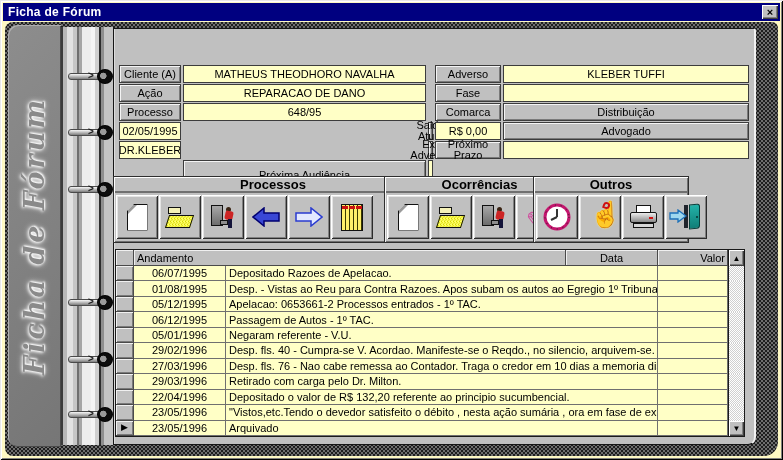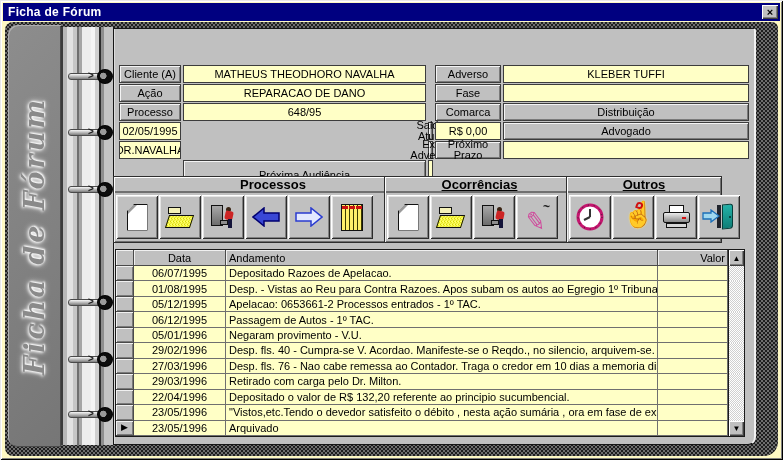--- a/index.html
+++ b/index.html
@@ -294,21 +294,21 @@
     <div class="sp"></div>
     <div class="flabel">Comarca</div>
 
     <div class="flabel">Distribuição</div>
     <div class="fval">02/05/1995</div>
     <div class="sp"></div>
     <div class="flabel">Saldo Atual</div>
     <div class="fval">R$ 0,00</div>
 
     <div class="flabel">Advogado</div>
-    <div class="fval">DR.NAVALHA</div>
+    <div class="fval">DR.KLEBER</div>
     <div class="sp"></div>
     <div class="flabel">Ex-Adverso</div>
 
     <div class="flabel">Próximo Prazo</div>
     <div class="fval"></div>
     <div class="sp"></div>
     <div class="flabel">Próxima Audiência</div>
     <div class="fval"></div>
   </div>
 
@@ -342,21 +342,21 @@
         <svg width="28" height="20" viewBox="0 0 28 20">
           <polygon points="16,1 16,6 1,6 1,14 16,14 16,19 27,10" fill="#e3e9ff" stroke="#2a3bd0" stroke-width="1.5"></polygon>
         </svg>
       </button>
       <button class="tbtn">
         <span class="ic ic-ledger"></span>
       </button>
     </div>
   </div>
 
-  <div class="group" style="left:384px; width:191px;text-decoration:underline;">
+  <div class="group" style="left:384px; width:191px;">
     <div class="group-title">Ocorrências</div>
     <div class="group-buttons">
       <button class="tbtn">
         <span class="ic ic-doc"></span>
       </button>
       <button class="tbtn">
         <span class="ic ic-folder">
             <span class="tab"></span>
             <span class="front"></span>
           </span>
@@ -372,21 +372,21 @@
       </button>
       <button class="tbtn">
         <span class="ic ic-pencil-wrap">
           <span class="ic-squiggle">~</span>
           <span class="ic-pencil">✎</span>
         </span>
       </button>
     </div>
   </div>
 
-  <div class="group" style="left:566px; width:156px;text-decoration:underline;">
+  <div class="group" style="left:533px; width:156px;">
     <div class="group-title">Outros</div>
     <div class="group-buttons">
       <button class="tbtn">
         <svg width="28" height="28" viewBox="0 0 28 28">
           <circle cx="14" cy="14" r="12" fill="#ffffff" stroke="#c4156e" stroke-width="3"></circle>
           <circle cx="14" cy="14" r="12" fill="none" stroke="#222" stroke-width="1" stroke-dasharray="1 5"></circle>
           <line x1="14" y1="14" x2="14" y2="6" stroke="#333" stroke-width="2"></line>
           <line x1="14" y1="14" x2="8" y2="17" stroke="#333" stroke-width="2"></line>
         </svg>
       </button>
@@ -413,22 +413,22 @@
             <polygon points="9,1 9,4 1,4 1,10 9,10 9,13 17,7" fill="#9fd8ef" stroke="#1b6fb8" stroke-width="1.3"></polygon>
           </svg>
         </span>
       </button>
     </div>
   </div>
 
   <div class="grid-table">
     <div class="g-head">
       <div class="hc col-sel"></div>
+      <div class="hc col-and">Andamento</div>
       <div class="hc col-date">Data</div>
-      <div class="hc col-and">Andamento</div>
       <div class="hc col-val">Valor</div>
       <div class="scrollbar" style="flex:0 0 16px; border-left:1px solid #1a1a1a;">
         <div class="sb-btn" style="flex:1">
             <span>▲</span>
           </div>
       </div>
     </div>
     <div class="g-body">
 
       <div class="g-row">
@@ -459,21 +459,21 @@
         <div class="sel-cell col-sel"></div>
         <div class="cell col-date">06/12/1995</div>
         <div class="cell col-and">Passagem de Autos - 1º TAC.</div>
         <div class="cell col-val"></div>
         <div class="sb-track" style="flex:0 0 16px; border-left:1px solid #1a1a1a;"></div>
       </div>
 
       <div class="g-row">
         <div class="sel-cell col-sel"></div>
         <div class="cell col-date">05/01/1996</div>
-        <div class="cell col-and">Negaram provimento - V.U.</div>
+        <div class="cell col-and">Negaram referente - V.U.</div>
         <div class="cell col-val"></div>
         <div class="sb-track" style="flex:0 0 16px; border-left:1px solid #1a1a1a;"></div>
       </div>
 
       <div class="g-row">
         <div class="sel-cell col-sel"></div>
         <div class="cell col-date">29/02/1996</div>
         <div class="cell col-and">Desp. fls. 40 - Cumpra-se V. Acordao. Manifeste-se o Reqdo., no silencio, arquivem-se.</div>
         <div class="cell col-val"></div>
         <div class="sb-track" style="flex:0 0 16px; border-left:1px solid #1a1a1a;"></div>

